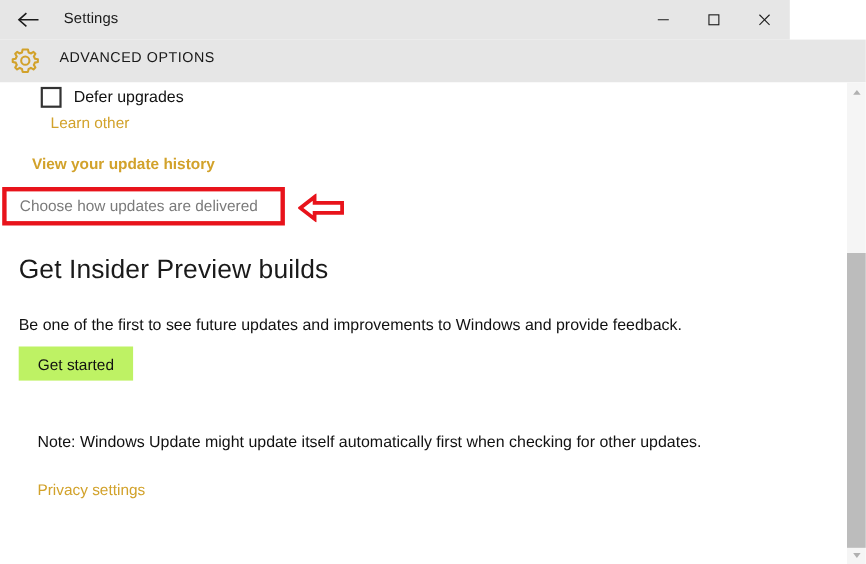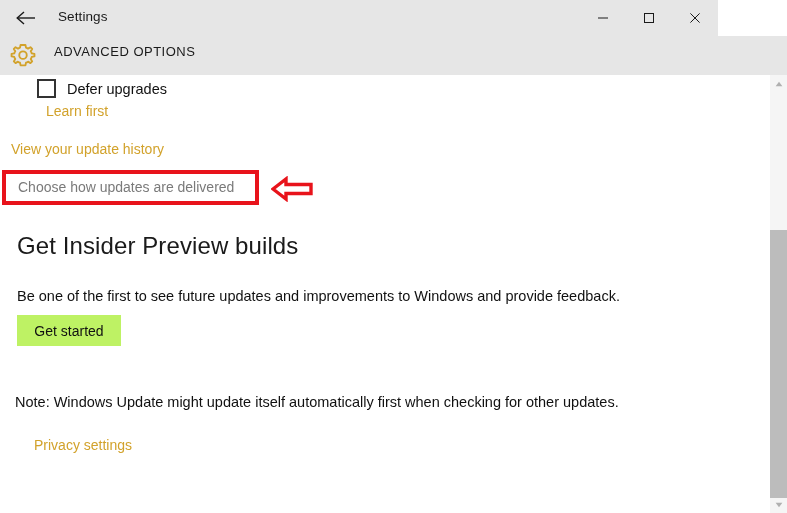--- a/index.html
+++ b/index.html
@@ -111,21 +111,21 @@
     color: #111;
     white-space: nowrap;
   }
   .learn-more {
     position: absolute;
     left: 46px; top: 28px;
   }
 
   .update-history {
     position: absolute;
-    left: 11px; top: 66px;
+    left: 29px; top: 66px; font-weight: bold;
   }
 
   
   .redbox {
     position: absolute;
     left: 2px; top: 95px;
     width: 257px; height: 35px;
     border: 4px solid #e8131b;
     box-sizing: border-box;
     background: #ffffff;
@@ -168,21 +168,21 @@
     background: #bef264;
     border: none;
     font-family: "Liberation Sans", sans-serif;
     font-size: 14px;
     color: #111;
     padding: 0 13px;
     cursor: pointer;
   }
   .note-text {
     position: absolute;
-    left: 15px; top: 319px;
+    left: 34px; top: 319px;
     font-size: 14.5px;
     color: #111;
     white-space: nowrap;
   }
   .privacy-link {
     position: absolute;
     left: 34px; top: 362px;
   }
 
   
@@ -271,21 +271,21 @@
     <div class="page-title">ADVANCED OPTIONS</div>
   </div>
 
   <div class="content">
 
     <div class="defer-row">
       <span class="checkbox"></span>
       <span class="defer-label">Defer upgrades</span>
     </div>
 
-    <a class="link learn-more">Learn first</a>
+    <a class="link learn-more">Learn other</a>
 
     <a class="link update-history">View your update history</a>
 
     <div class="redbox"></div>
     <a class="redbox-text">Choose how updates are delivered</a>
 
     <div class="section-heading">Get Insider Preview builds</div>
     <div class="section-desc">Be one of the first to see future updates and improvements to Windows and provide feedback.</div>
     <button class="get-started-btn">Get started</button>
 

